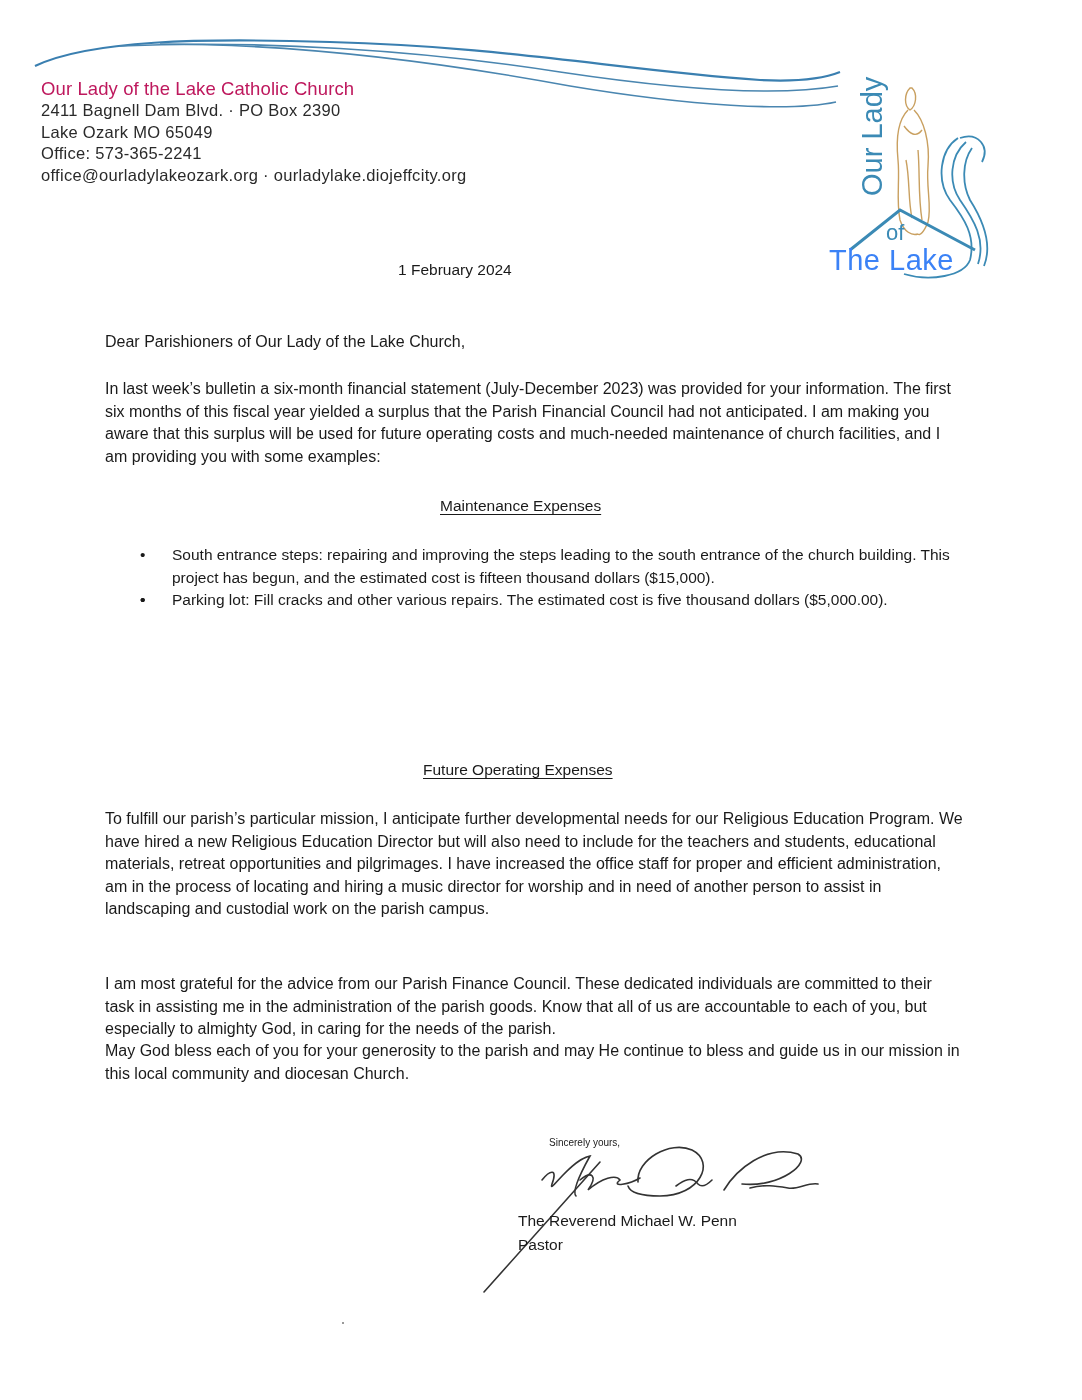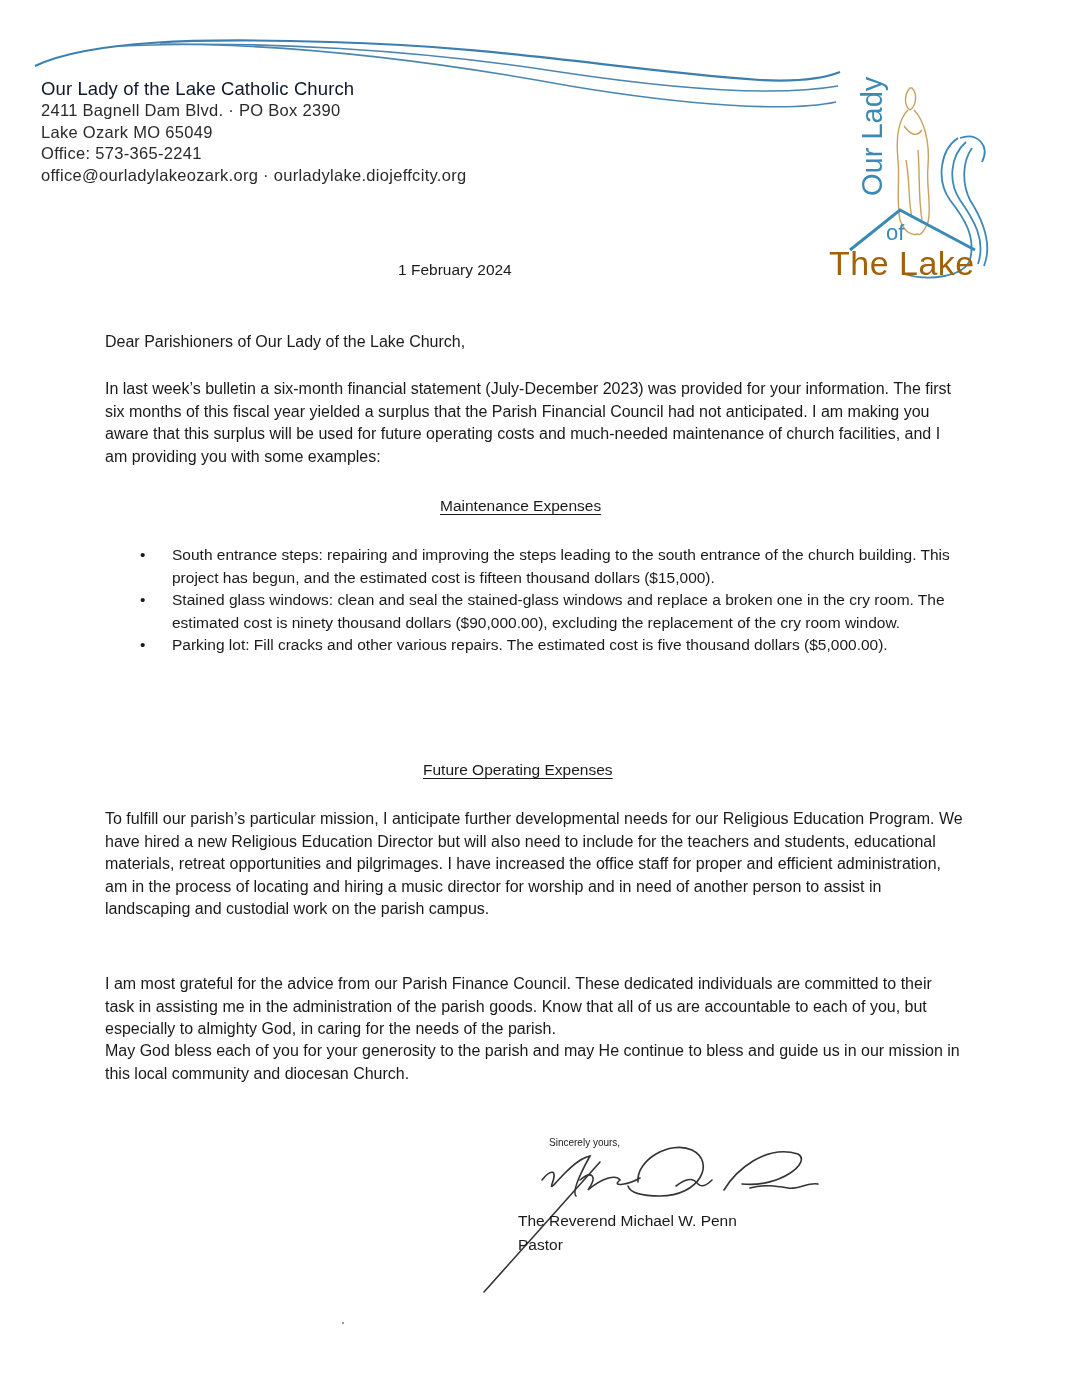--- a/index.html
+++ b/index.html
@@ -1,26 +1,26 @@
 <!DOCTYPE html>
 <html><head>
   <meta charset="utf-8">
   <style>
     html, body { margin: 0; padding: 0; background: #ffffff; }
     body { width: 1082px; height: 1400px; position: relative; overflow: hidden;
       font-family: "Liberation Sans", "DejaVu Sans", sans-serif; color: #1a1a1a; }
     .swoosh { position: absolute; left: 0; top: 0; }
     .letterhead { position: absolute; left: 41px; top: 78px; }
-    .church-name { font-size: 18.5px; color: #0f172a; line-height: 22px; letter-spacing: 0.1px; }
+    .church-name { font-size: 18.5px; color: #be185d; line-height: 22px; letter-spacing: 0.1px; }
     .addr-line { font-size: 16.5px; color: #2a2a2a; line-height: 21.5px; letter-spacing: 0.3px; }
     .logo { position: absolute; left: 800px; top: 50px; width: 220px; height: 240px; }
     .logo-text-vert { position: absolute; left: 856px; top: 196px; transform-origin: left top;
       transform: rotate(-90deg); font-size: 29px; color: #3b8ab5; white-space: nowrap; }
     .logo-of { position: absolute; left: 886px; top: 220px; font-size: 22px; color: #3b8ab5; }
-    .logo-thelake { position: absolute; left: 829px; top: 244px; font-size: 34px; color: #a16207; letter-spacing: 0.5px; }
+    .logo-thelake { position: absolute; left: 829px; top: 244px; font-size: 29px; color: #3b82f6; letter-spacing: 0.5px; }
     .date { position: absolute; left: 398px; top: 261px; font-size: 15.5px; }
     .body-text { position: absolute; left: 105px; width: 860px; font-size: 16px; line-height: 22.6px; }
     .salutation { top: 331px; }
     .p1 { top: 378px; }
     .heading { position: absolute; font-size: 15.5px; text-decoration: underline; text-underline-offset: 3px; }
     .h-maint { left: 440px; top: 497px; }
     .h-future { left: 423px; top: 761px; }
     .bullets { position: absolute; left: 140px; top: 544px; width: 810px; margin: 0; padding: 0; list-style: none; font-size: 15.5px; line-height: 22.6px; }
     .bullets li { position: relative; padding-left: 32px; }
     .bullets li .dot { position: absolute; left: 0; top: 0; width: 20px; }
@@ -81,21 +81,20 @@
 
 <div class="heading h-maint">Maintenance Expenses</div>
 
 <ul class="bullets">
   <li>
     <span class="dot">•</span>
     <span>South entrance steps: repairing and improving the steps leading to the south entrance of the church building.  This project has begun, and the estimated cost is fifteen thousand dollars ($15,000).</span>
   </li>
   <li>
     <span class="dot">•</span>
-    <span>Stained glass windows: clean and seal the stained-glass windows and replace a broken one in the cry room.  The estimated cost is ninety thousand dollars ($90,000.00), excluding the replacement of the cry room window.</span>
   </li>
   <li>
     <span class="dot">•</span>
     <span>Parking lot: Fill cracks and other various repairs.  The estimated cost is five thousand dollars ($5,000.00).</span>
   </li>
 </ul>
 
 <div class="heading h-future">Future Operating Expenses</div>
 
 <div class="body-text p2">To fulfill our parish’s particular mission, I anticipate further developmental needs for our Religious Education Program.  We have hired a new Religious Education Director but will also need to include for the teachers and students, educational materials, retreat opportunities and pilgrimages.  I have increased the office staff for proper and efficient administration, am in the process of locating and hiring a music director for worship and in need of another person to assist in landscaping and custodial work on the parish campus.</div>

